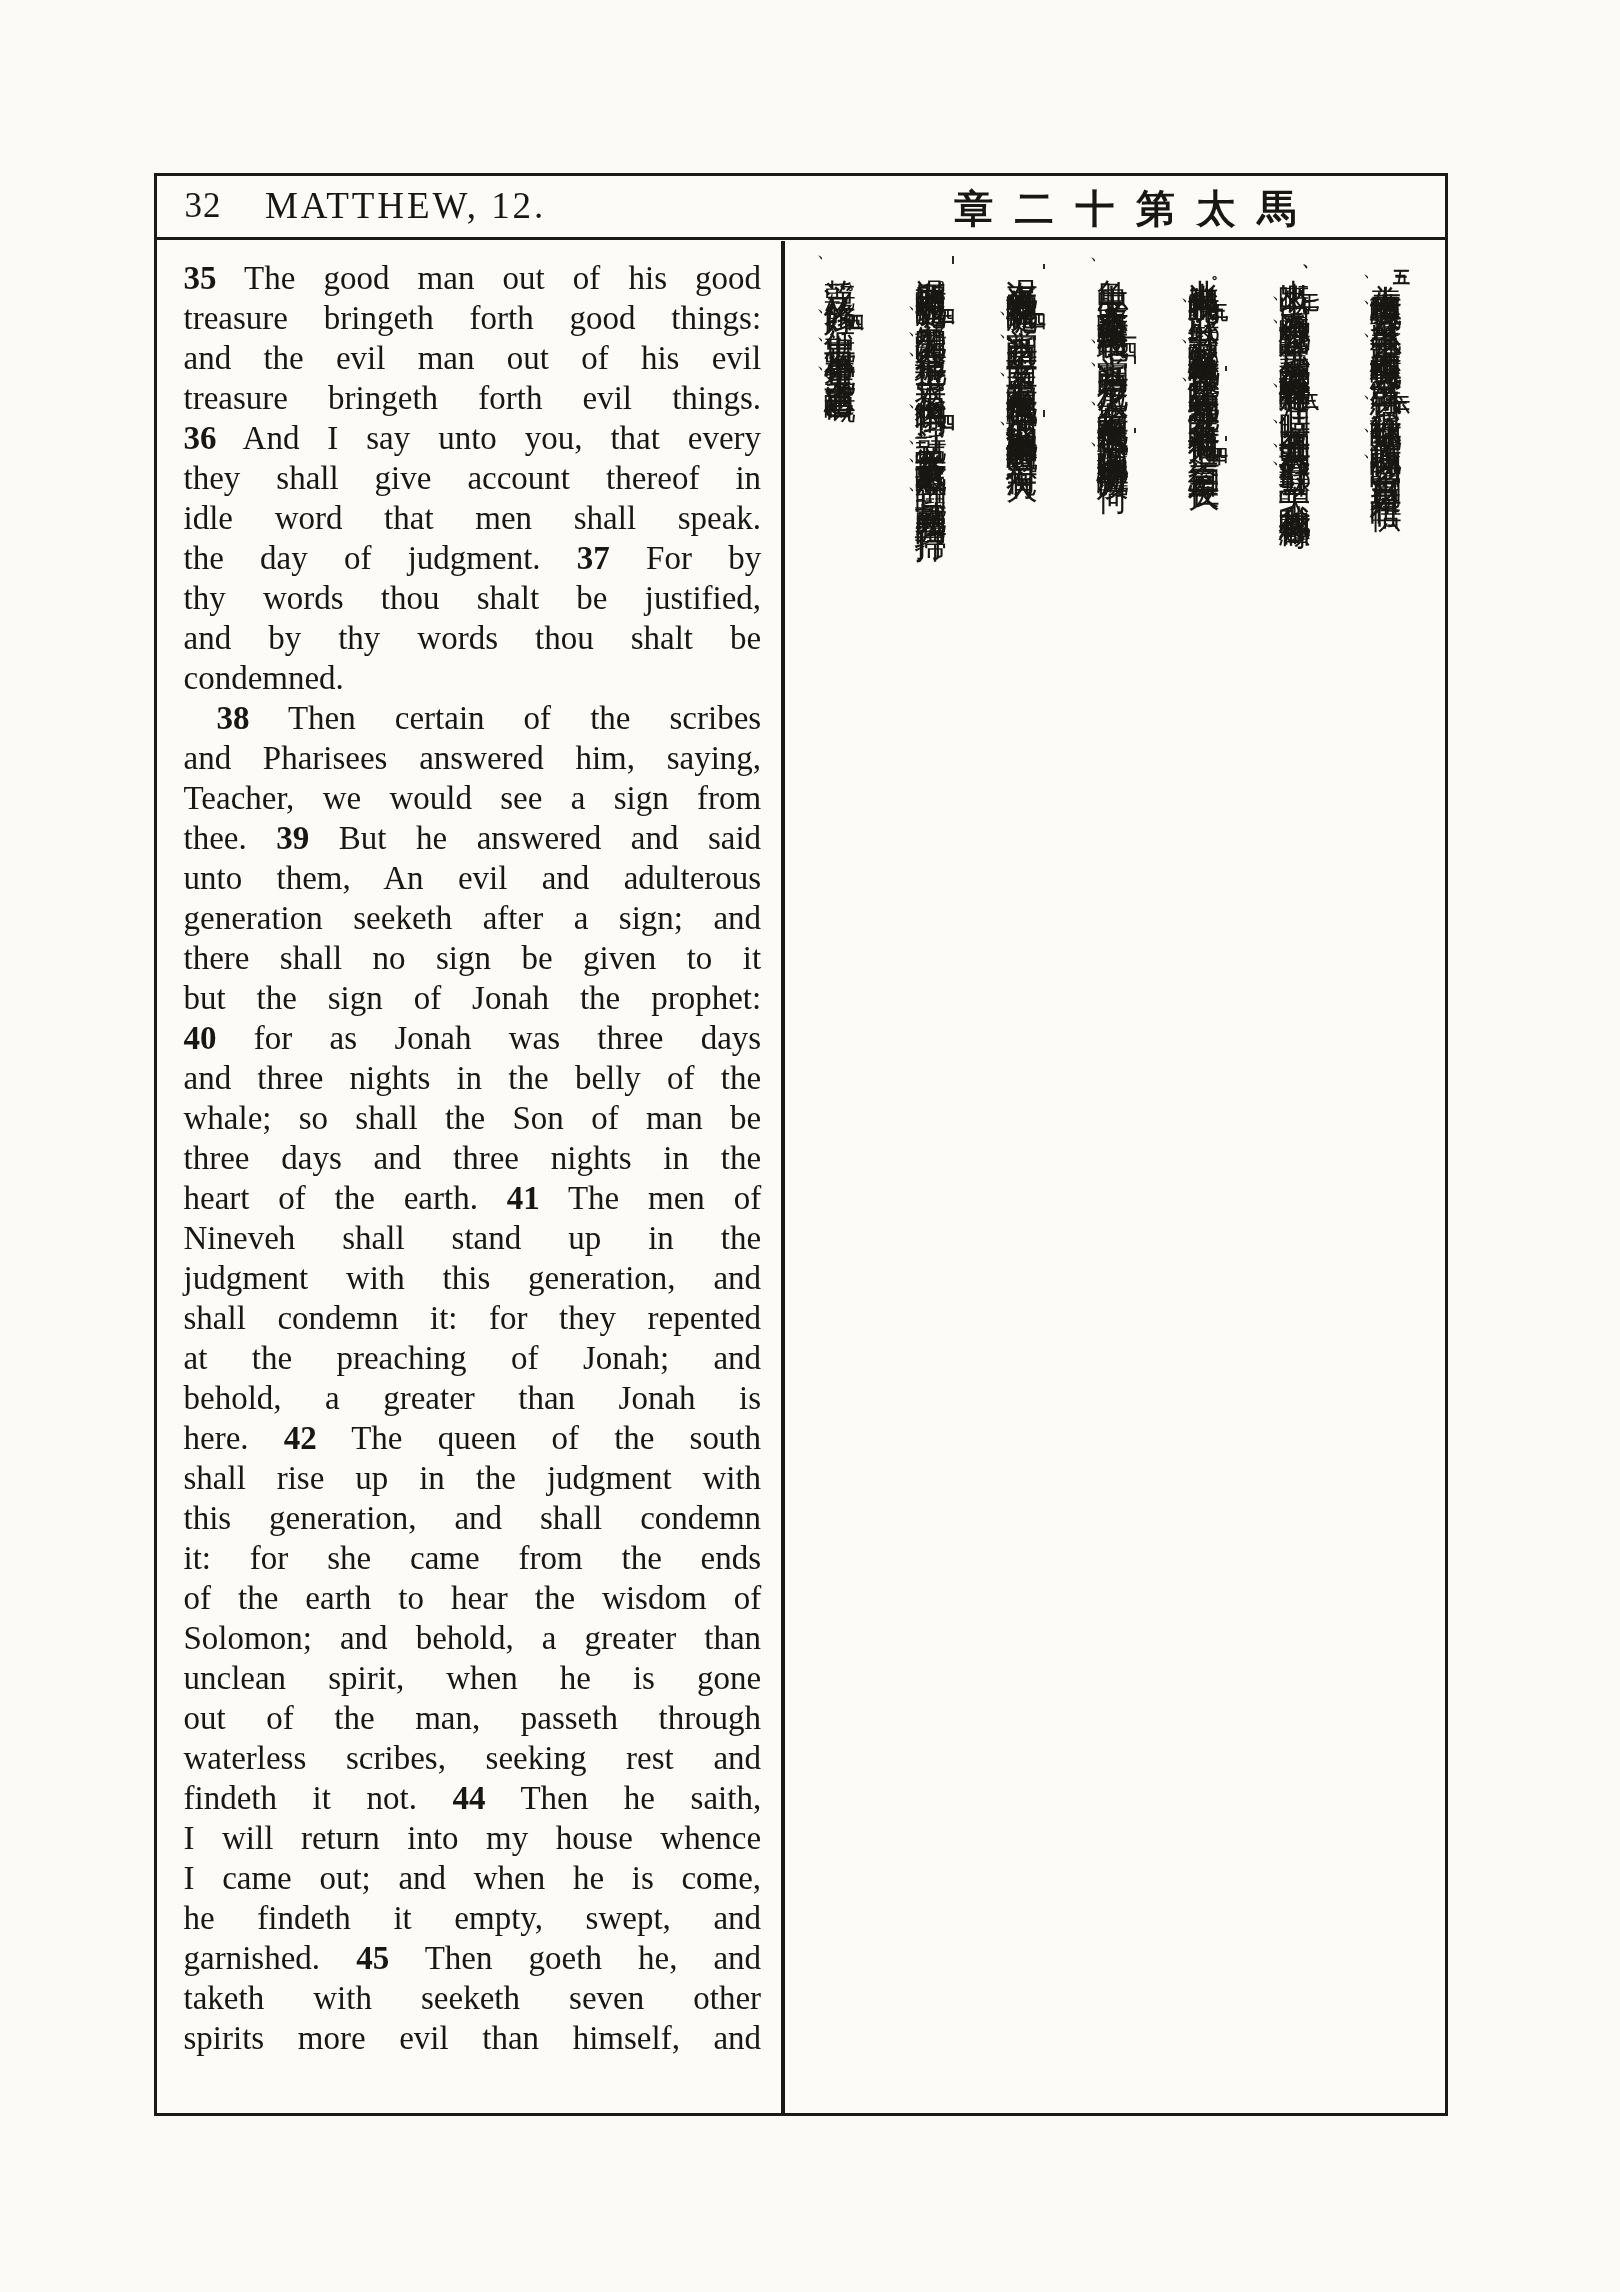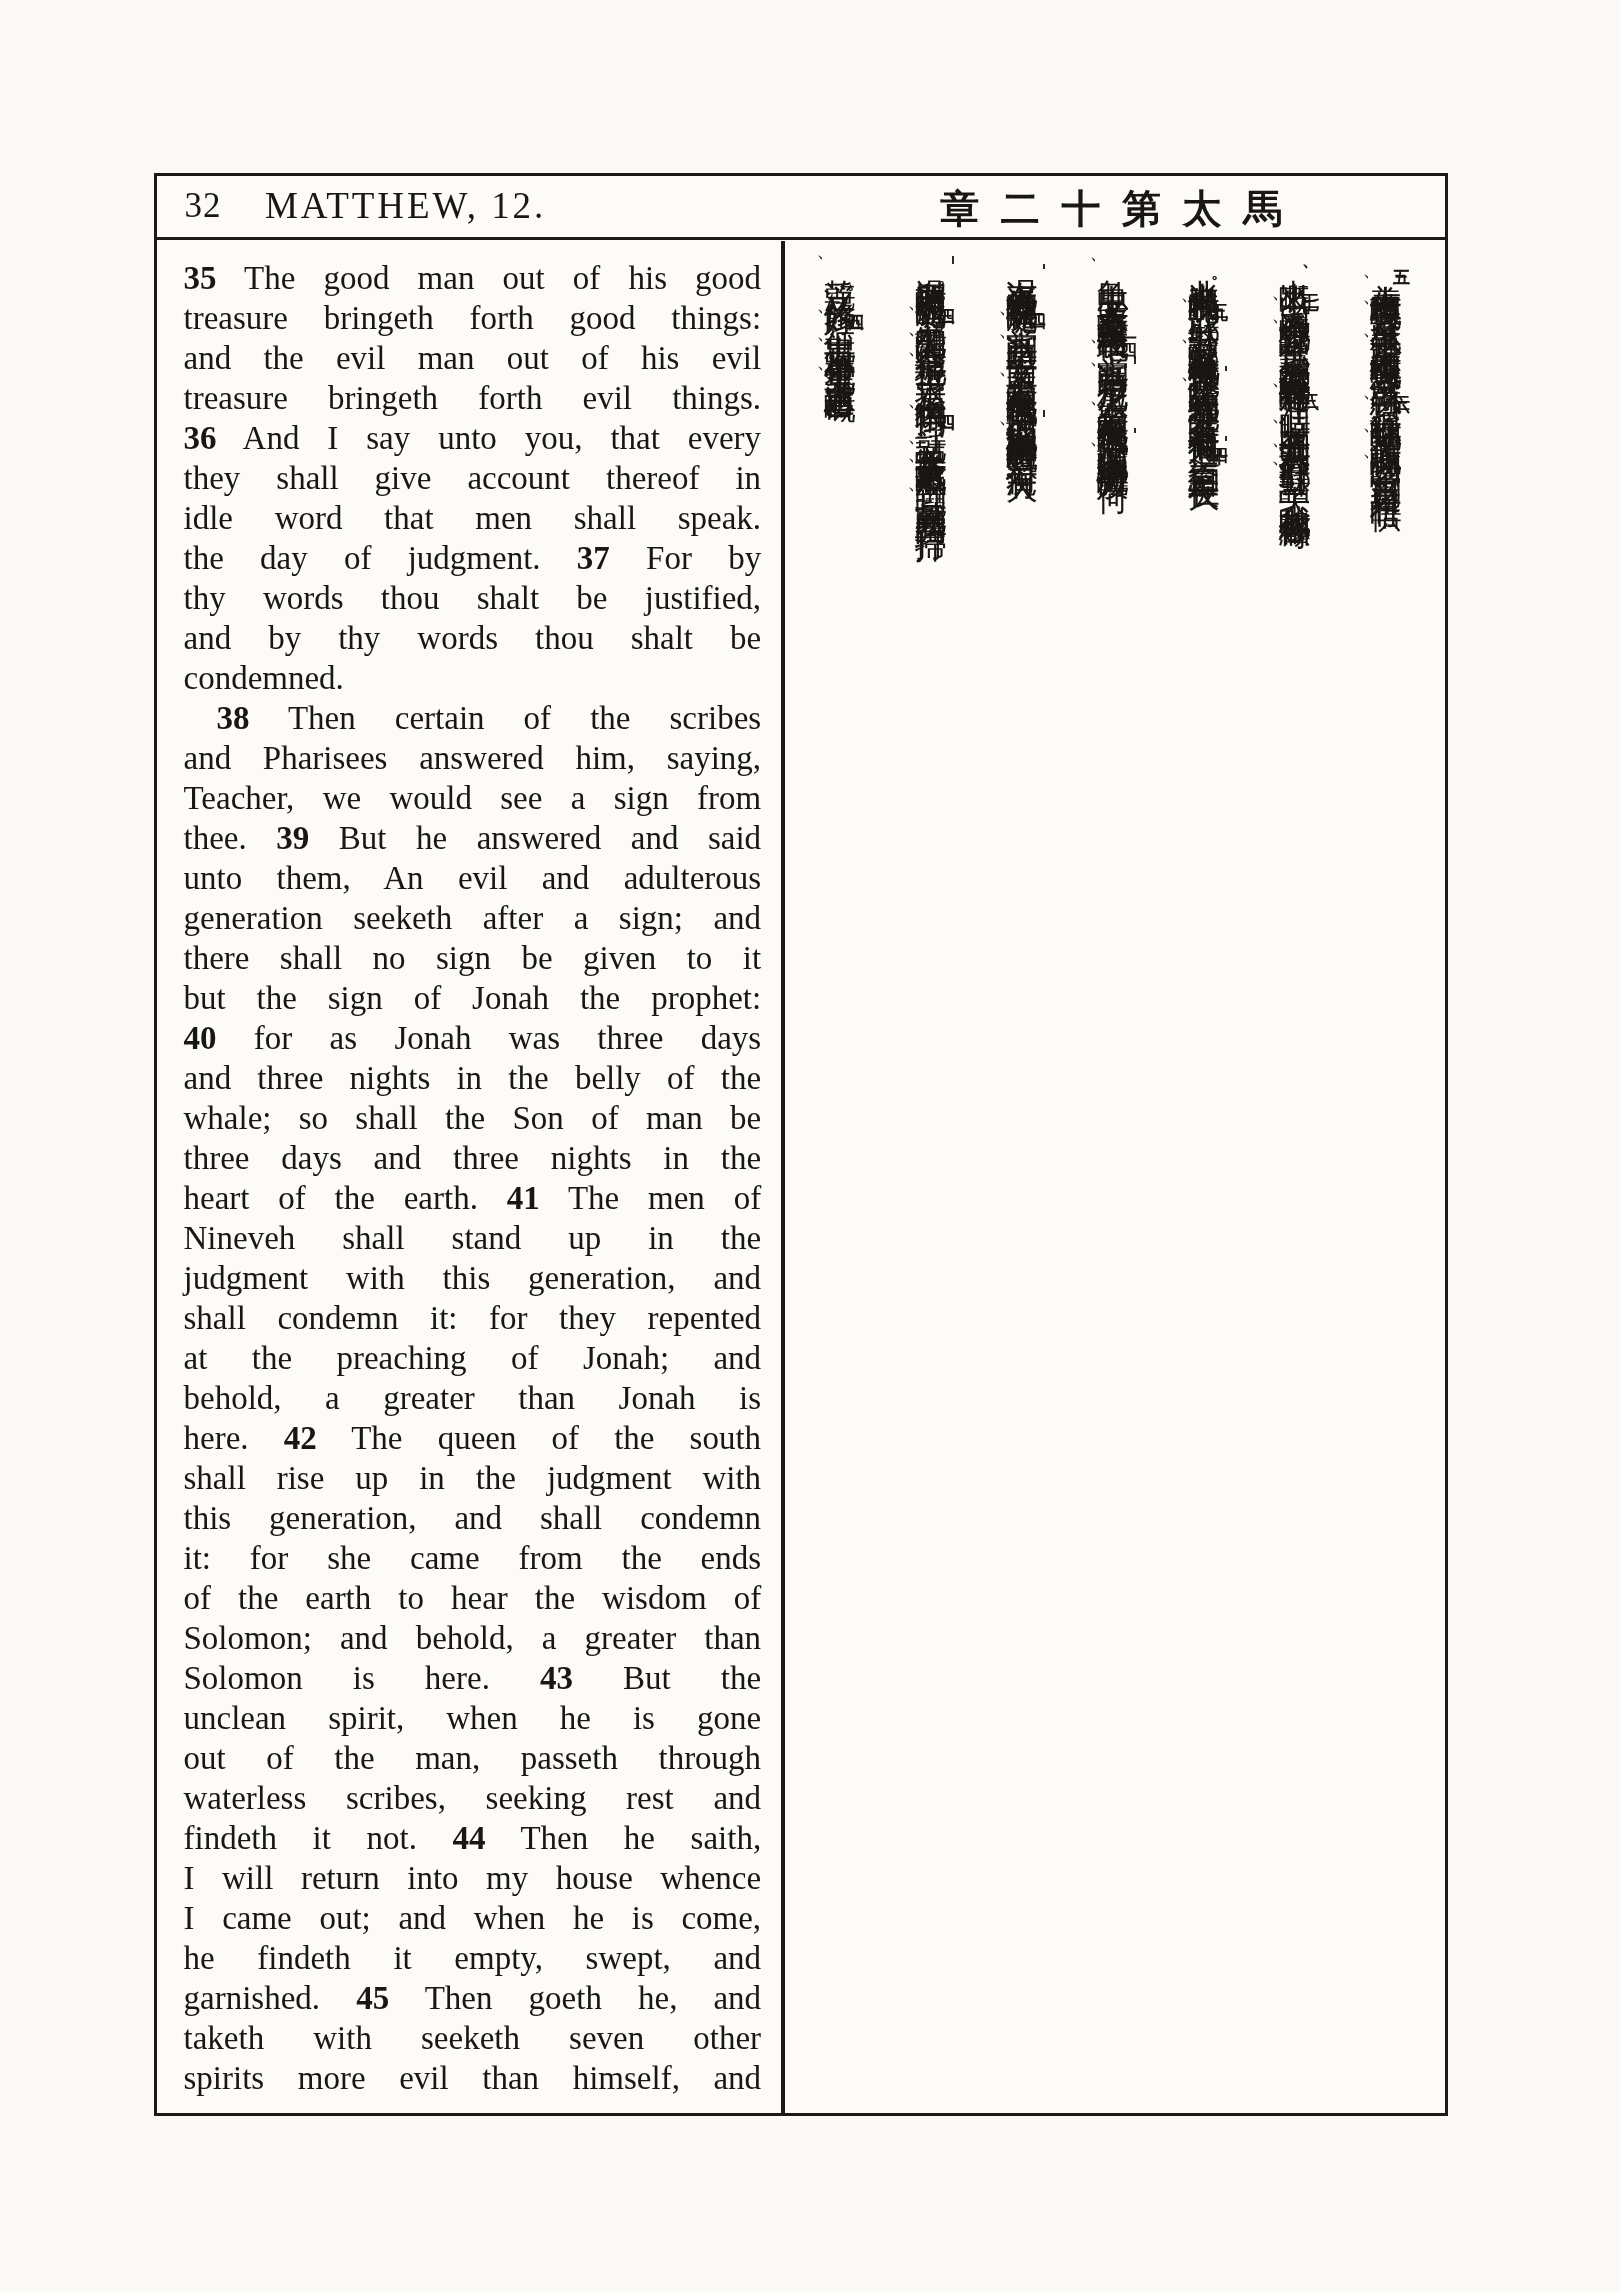--- a/index.html
+++ b/index.html
@@ -25,21 +25,21 @@
   }
   .hdr-num {
     position:absolute; left:27.4px; top:9.8px;
     font-size:35px; letter-spacing:1px;
   }
   .hdr-en {
     position:absolute; left:108px; width:529px; top:7.8px;
     font-size:37px; letter-spacing:2.9px;
   }
   .hdr-zh {
-    position:absolute; left:671px; width:588px; top:5.9px;
+    position:absolute; left:685px; width:588px; top:5.9px;
     text-align:center; font-size:39px; letter-spacing:21.6px;
     font-family:"DejaVu Sans", sans-serif; font-weight:600;
   }
   
   .panels { position:absolute; top:65px; left:0; right:0; bottom:0; display:flex; }
   .en-panel {
     width:637px; box-sizing:border-box;
     padding:16.7px 19.6px 0 26.5px;
   }
   .divider { width:3.9px; background:#1c1a17; }
@@ -125,21 +125,20 @@
         <div class="eline">judgment with this generation, and</div>
         <div class="eline">shall condemn it: for they repented</div>
         <div class="eline">at the preaching of Jonah; and</div>
         <div class="eline">behold, a greater than Jonah is</div>
         <div class="eline">here. <b>42</b> The queen of the south</div>
         <div class="eline">shall rise up in the judgment with</div>
         <div class="eline">this generation, and shall condemn</div>
         <div class="eline">it: for she came from the ends</div>
         <div class="eline">of the earth to hear the wisdom of</div>
         <div class="eline">Solomon; and behold, a greater than</div>
-        <div class="eline">Solomon is here. <b>43</b> But the</div>
         <div class="eline">unclean spirit, when he is gone</div>
         <div class="eline">out of the man, passeth through</div>
         <div class="eline">waterless scribes, seeking rest and</div>
         <div class="eline">findeth it not. <b>44</b> Then he saith,</div>
         <div class="eline">I will return into my house whence</div>
         <div class="eline">I came out; and when he is come,</div>
         <div class="eline">he findeth it empty, swept, and</div>
         <div class="eline">garnished. <b>45</b> Then goeth he, and</div>
         <div class="eline">taketh with seeketh seven other</div>
         <div class="eline">spirits more evil than himself, and</div>

